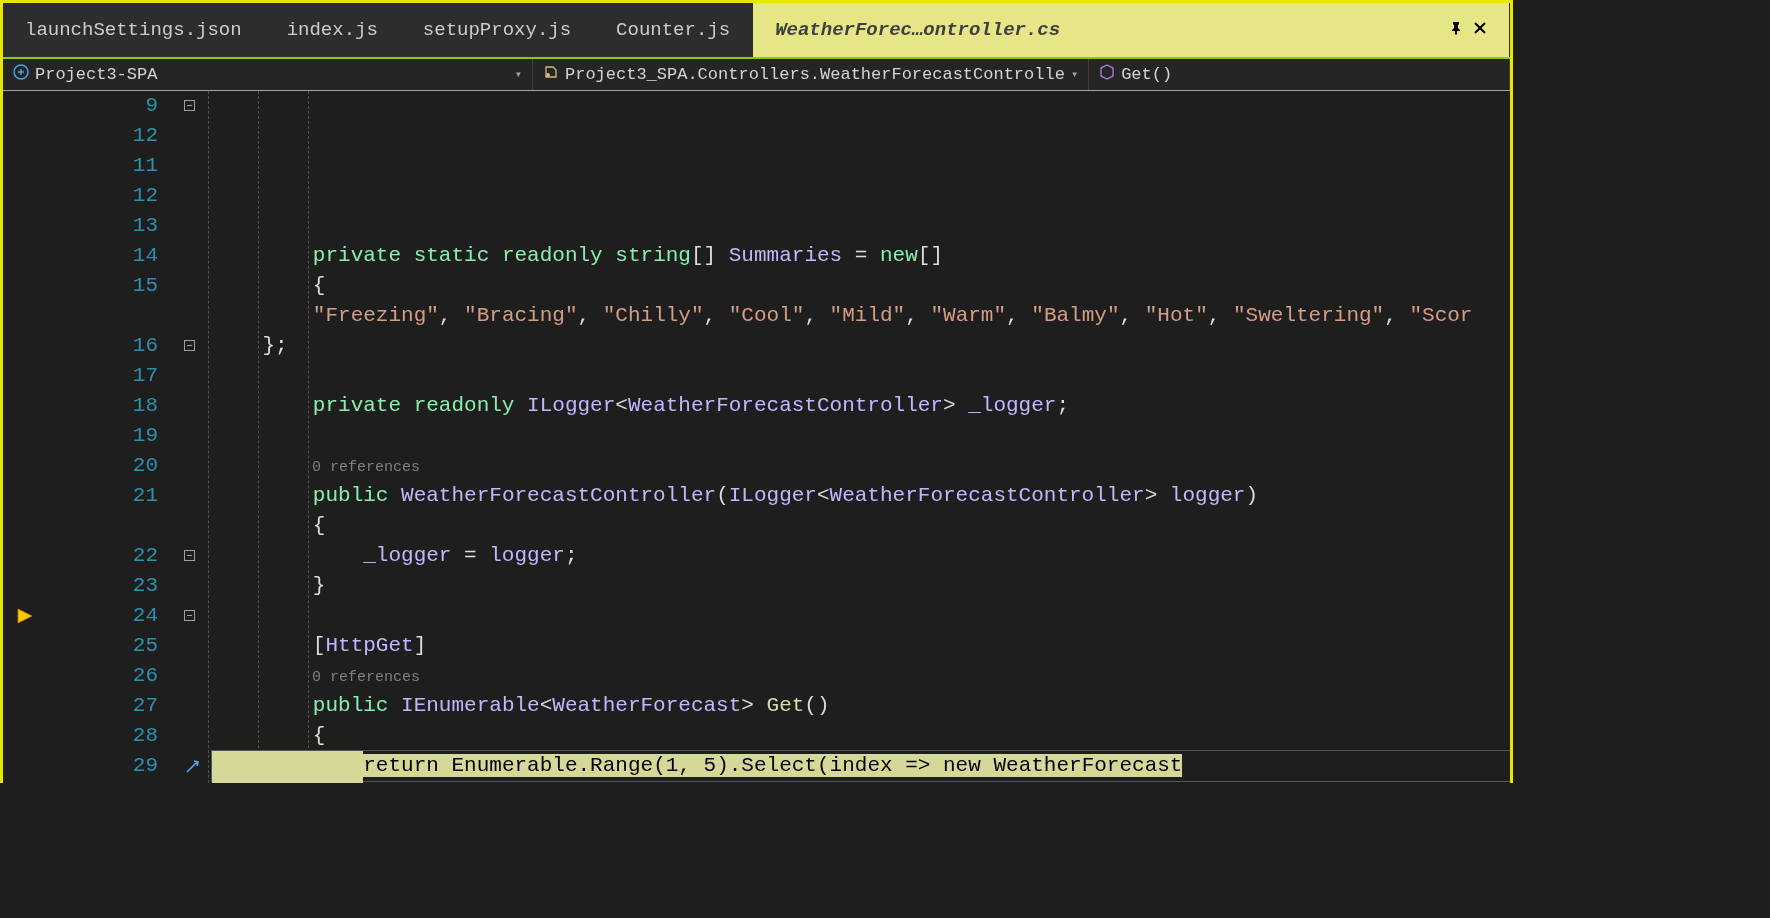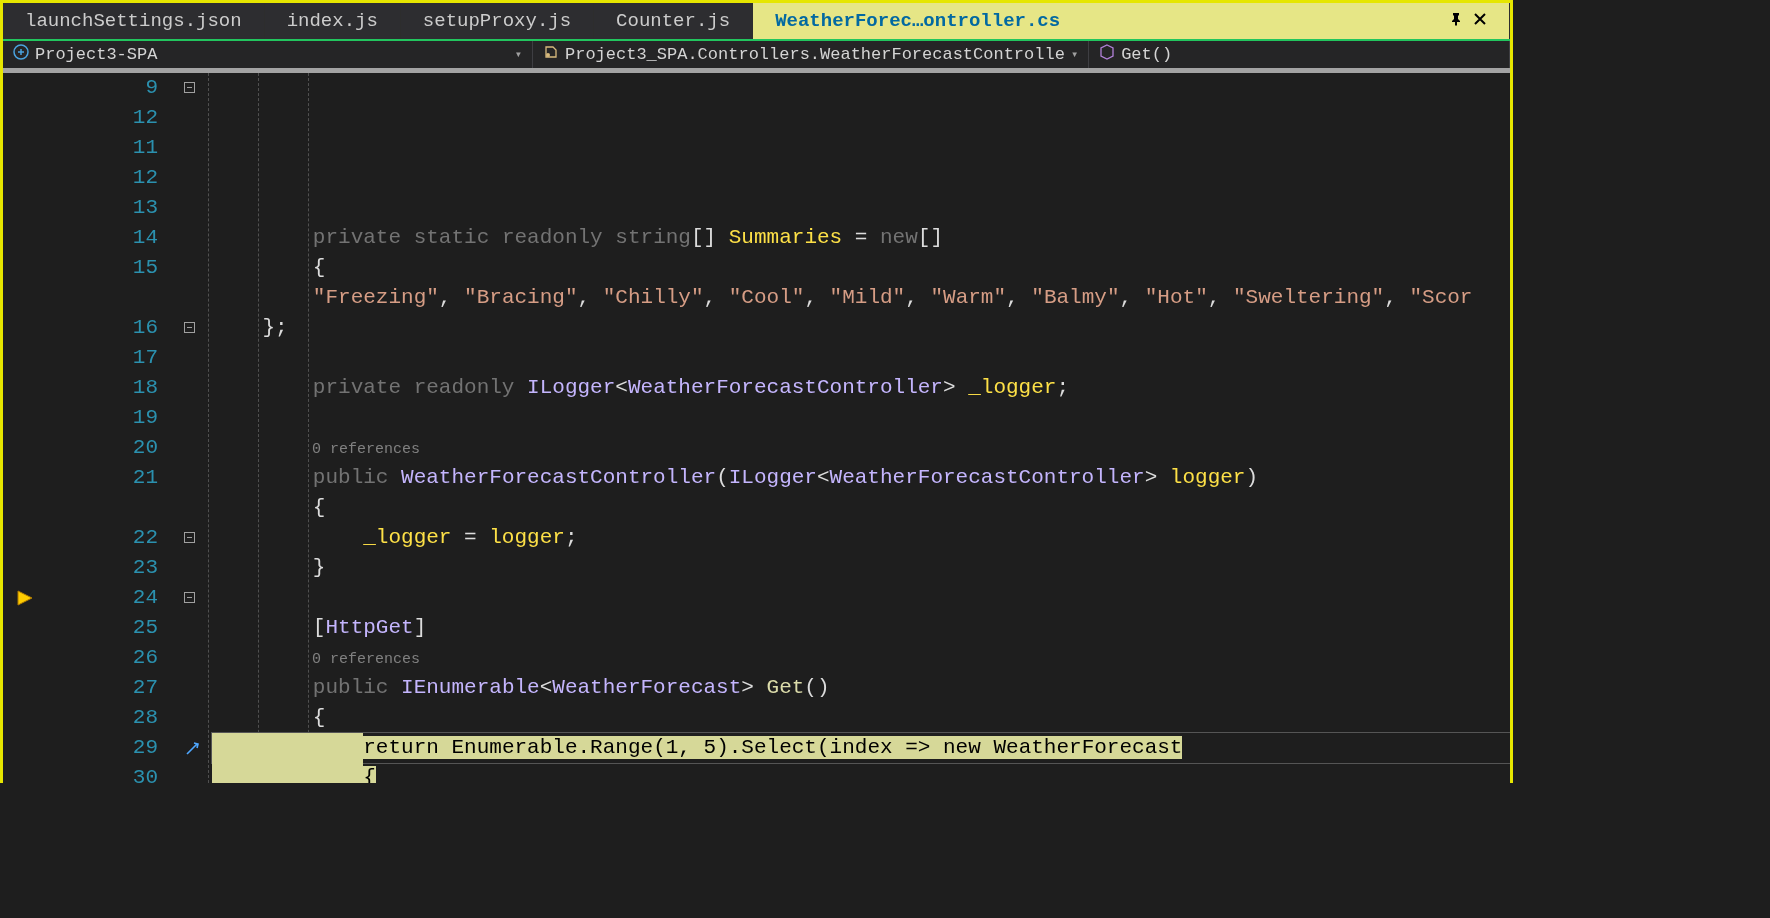--- a/index.html
+++ b/index.html
@@ -18,62 +18,63 @@
     width: 100%;
     height: 100%;
     display: flex;
     flex-direction: column;
     background: #1e1e1e;
   }
   
   .tabs {
     display: flex;
     align-items: stretch;
-    height: 38px;
-    background: #1e1e1e;
-    border-bottom: 2px solid #22c55e;
+    height: 56px;
+    background: #1e1e1e;
+    border-bottom: 2px solid #84cc16;
   }
   .tab {
     padding: 0 22px;
     display: flex;
     align-items: center;
     font-size: 19px;
     color: #cccccc;
     border-right: 1px solid #2d2d2d;
     background: #2d2d30;
     cursor: pointer;
     white-space: nowrap;
   }
   .tab.active {
     background: #e6e686;
-    color: #0369a1;
+    color: #404040;
     font-weight: bold;
     flex: 1 1 auto;
     justify-content: flex-start;
     gap: 20px;
+    font-style: italic;
   }
   .tab.active .tab-actions {
     margin-left: auto;
     display: flex;
     gap: 10px;
     align-items: center;
   }
   .tab .pin, .tab .close {
     font-size: 16px;
     color: #000;
   }
   
   .crumb {
     height: 32px;
     background: #252526;
     display: flex;
     align-items: center;
     font-size: 17px;
     color: #d4d4d4;
-    border-bottom: 5px solid #a3a3a3;
+    border-bottom: 1px solid #a3a3a3;
   }
   .crumb-seg {
     display: flex;
     align-items: center;
     gap: 6px;
     padding: 0 10px;
     height: 100%;
     cursor: pointer;
     border-right: 1px solid #3e3e42;
   }
@@ -130,24 +131,24 @@
     padding-left: 4px;
   }
   .code .row { height:30px; position:relative; }
   .guide {
     position:absolute;
     top:0;bottom:0;
     border-left:1px dashed #505050;
   }
   .g1{left:0px;} .g2{left:50px;} .g3{left:100px;}
   .refs { color:#808080; font-size:15px; }
-  .kw { color:#737373; }
+  .kw { color:#86efac; }
   .type { color:#c4b5fd; }
   .str { color:#d69d85; }
-  .ident { color:#fde047; }
+  .ident { color:#c4b5fd; }
   .punct { color:#dcdcdc; }
   .method { color:#dcdcaa; }
   .hl {
     background:#d6d898;
     color:#000 !important;
   }
   .hl * { color:#000 !important; }
   .cur-row {
     outline:1px solid #555;
     font-family:Liberation Mono, monospace;

